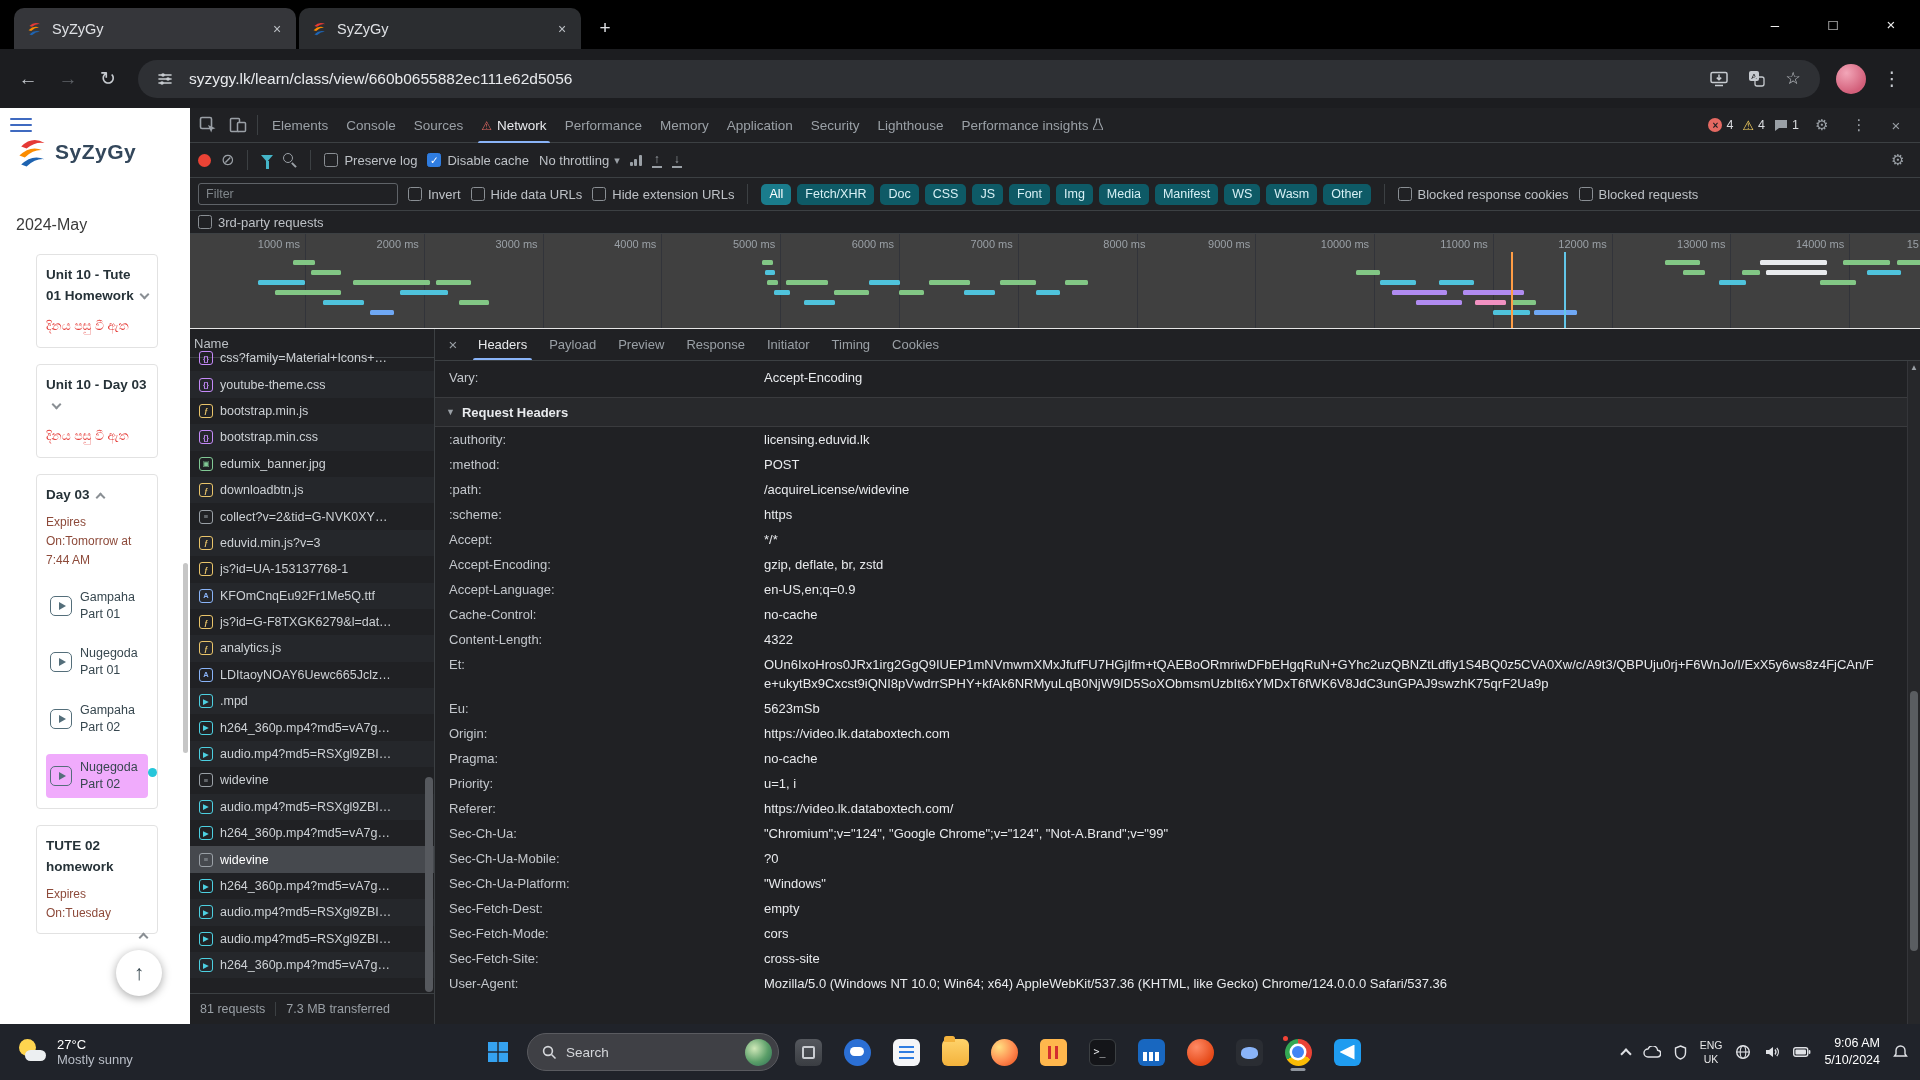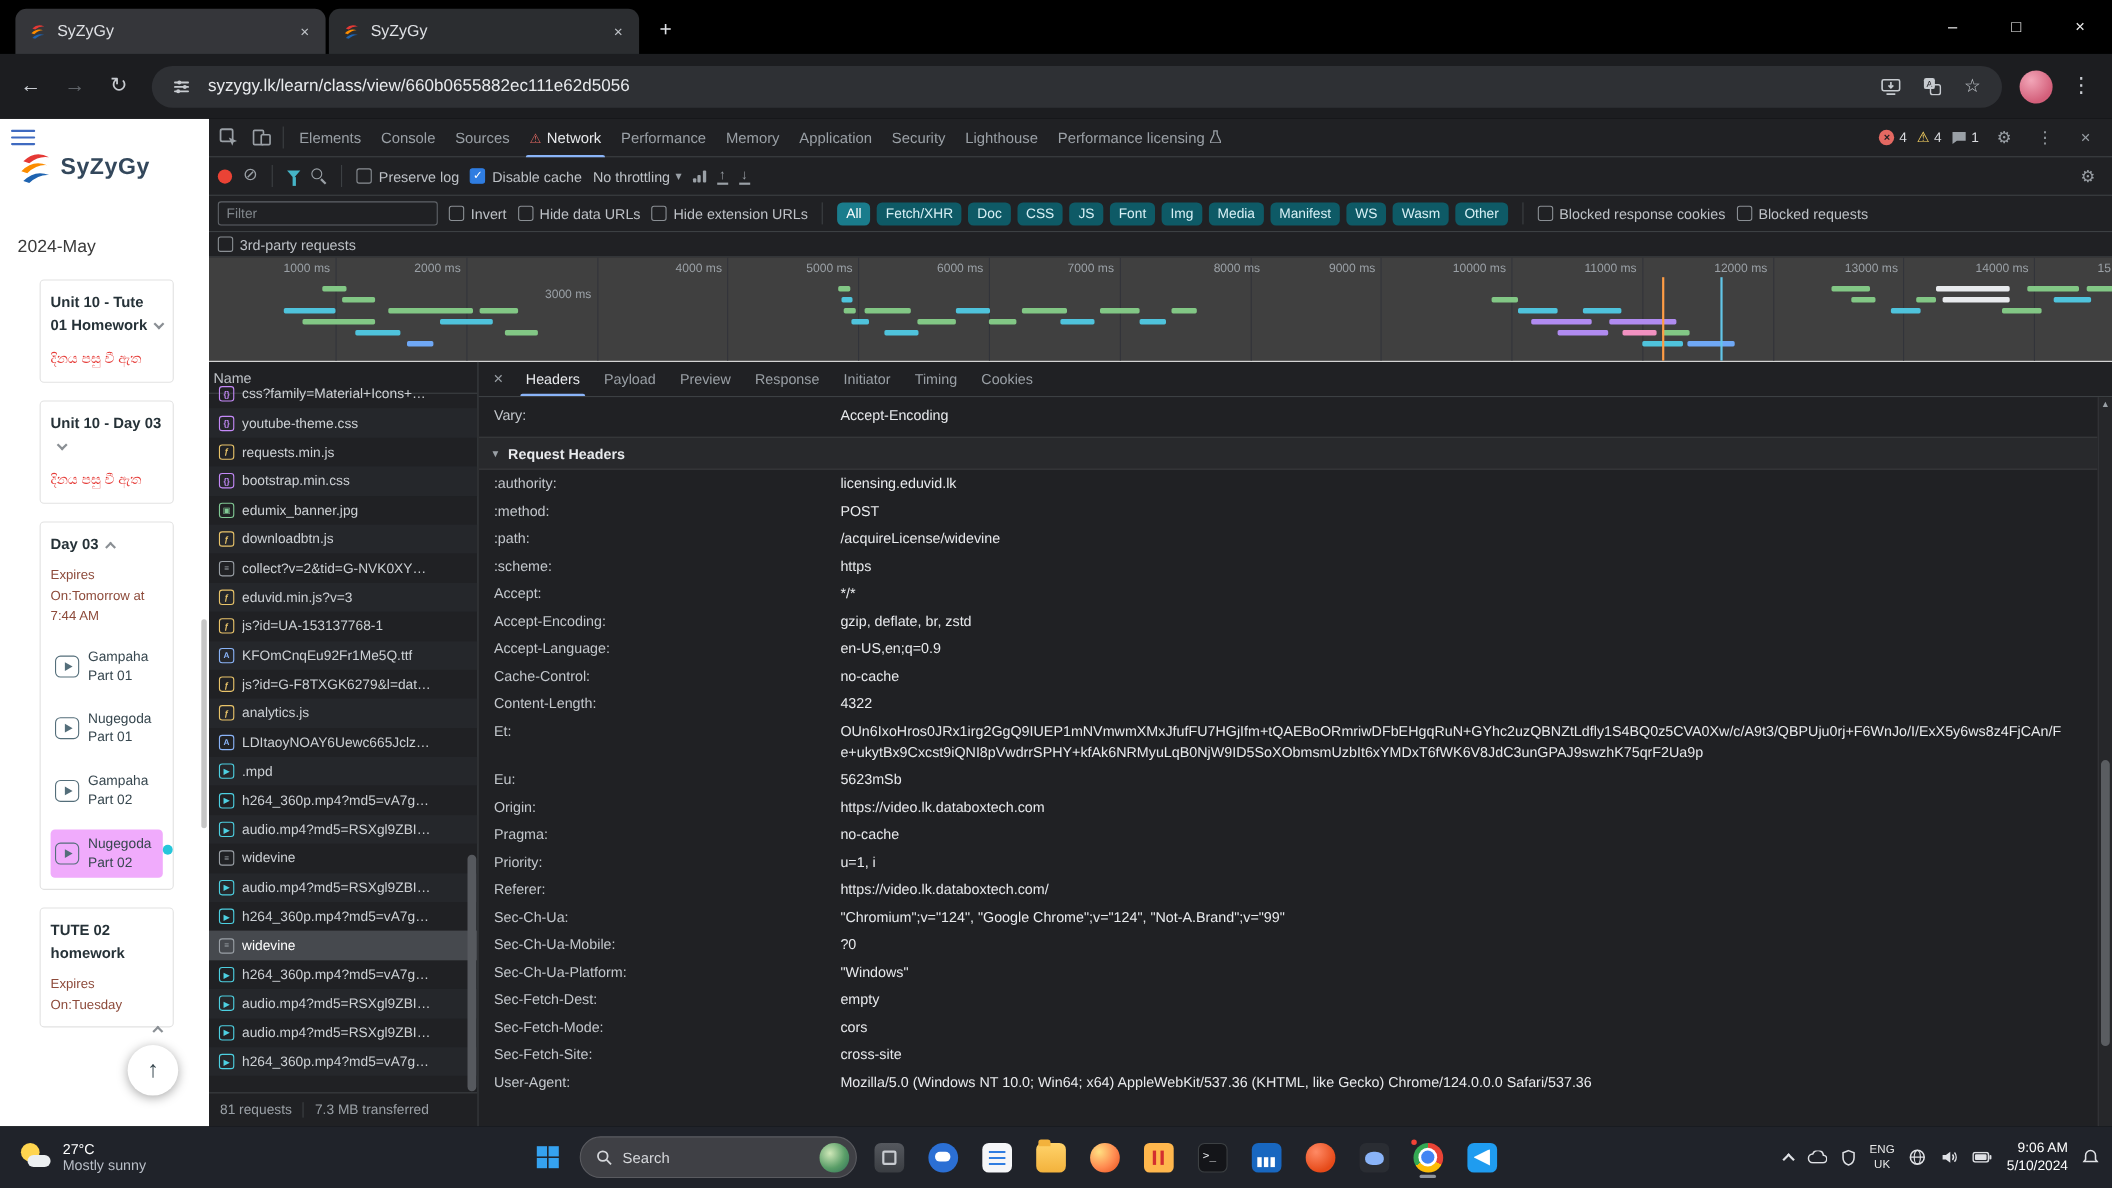--- a/index.html
+++ b/index.html
@@ -366,21 +366,21 @@
             <div class="dtab">
               <span>Application</span>
             </div>
             <div class="dtab">
               <span>Security</span>
             </div>
             <div class="dtab">
               <span>Lighthouse</span>
             </div>
             <div class="dtab">
-              <span>Performance licensing</span>
+              <span>Performance insights</span>
               <span><svg width="10" height="12" viewBox="0 0 10 12">
                   <path d="M3.5 1h3v3.2l3 6.3a1 1 0 01-.9 1.5H1.4a1 1 0 01-.9-1.5l3-6.3z" fill="none" stroke="#9aa0a6" stroke-width="1.2"></path>
                 </svg></span>
             </div>
           </div>
         <div id="dt-right">
           <span class="badge">
             <span class="err-ic">×</span>
             <span>4</span>
           </span>
@@ -481,21 +481,21 @@
           <span>3rd-party requests</span>
         </span>
       </div>
 
       <div id="timeline">
           <div class="gridline" style="left: 6.65%;"></div>
           <span class="tick-label" style="left: 6.65%;">1000 ms</span>
           <div class="gridline" style="left: 13.516%;"></div>
           <span class="tick-label" style="left: 13.516%;">2000 ms</span>
           <div class="gridline" style="left: 20.382%;"></div>
-          <span class="tick-label" style="left: 20.382%; margin-top: 24px;">3000 ms</span>
+          <span class="tick-label" style="left: 20.382%;">3000 ms</span>
           <div class="gridline" style="left: 27.248%;"></div>
           <span class="tick-label" style="left: 27.248%;">4000 ms</span>
           <div class="gridline" style="left: 34.114%;"></div>
           <span class="tick-label" style="left: 34.114%; text-align: center;">5000 ms</span>
           <div class="gridline" style="left: 40.98%;"></div>
           <span class="tick-label" style="left: 40.98%;">6000 ms</span>
           <div class="gridline" style="left: 47.846%;"></div>
           <span class="tick-label" style="left: 47.846%;">7000 ms</span>
           <div class="gridline" style="left: 54.712%;"></div>
           <span class="tick-label" style="left: 54.712%; margin-left: 14px;">8000 ms</span>
@@ -567,21 +567,21 @@
               <div class="rrow">
                 <span class="ric" style="color: rgb(197, 138, 249); border-color: rgb(197, 138, 249);">{}</span>
                 <span class="lbl">css?family=Material+Icons+…</span>
               </div>
               <div class="rrow">
                 <span class="ric" style="color: rgb(197, 138, 249); border-color: rgb(197, 138, 249);">{}</span>
                 <span class="lbl">youtube-theme.css</span>
               </div>
               <div class="rrow">
                 <span class="ric" style="color: rgb(233, 196, 106); border-color: rgb(233, 196, 106);">ƒ</span>
-                <span class="lbl">requests.min.js</span>
+                <span class="lbl">bootstrap.min.js</span>
               </div>
               <div class="rrow">
                 <span class="ric" style="color: rgb(197, 138, 249); border-color: rgb(197, 138, 249);">{}</span>
                 <span class="lbl">bootstrap.min.css</span>
               </div>
               <div class="rrow">
                 <span class="ric" style="color: rgb(129, 201, 149); border-color: rgb(129, 201, 149);">▣</span>
                 <span class="lbl">edumix_banner.jpg</span>
               </div>
               <div class="rrow">

